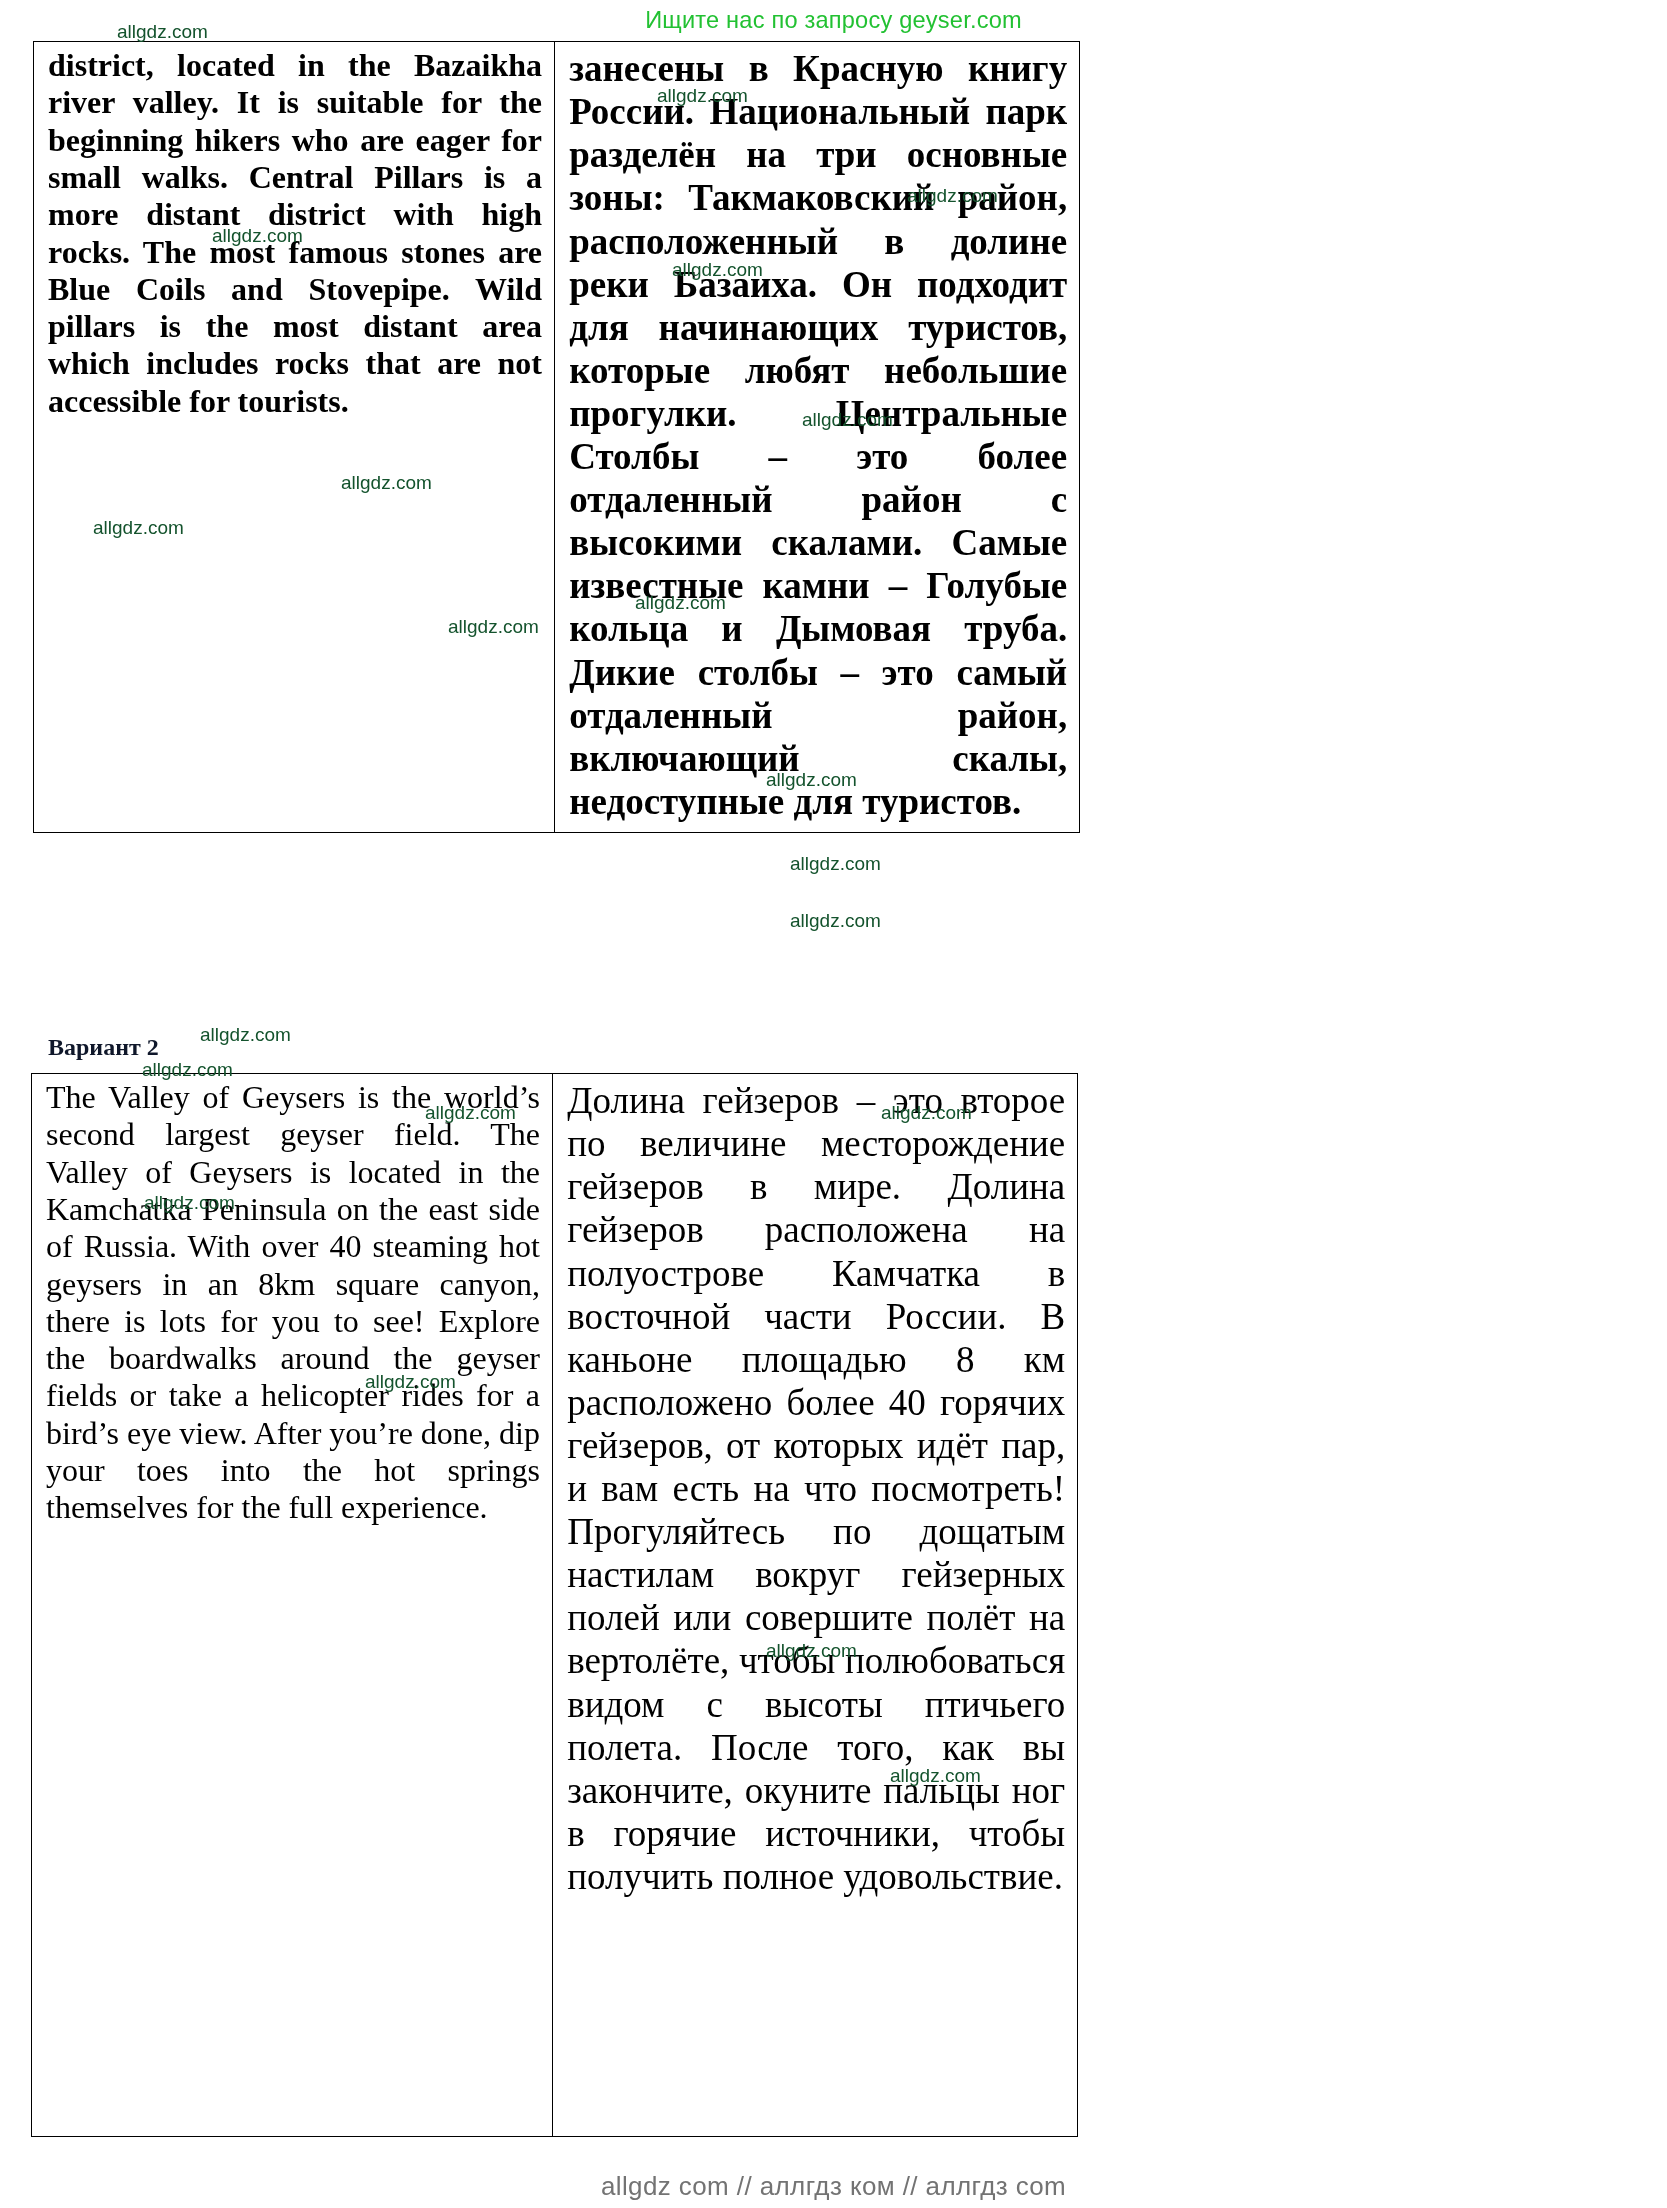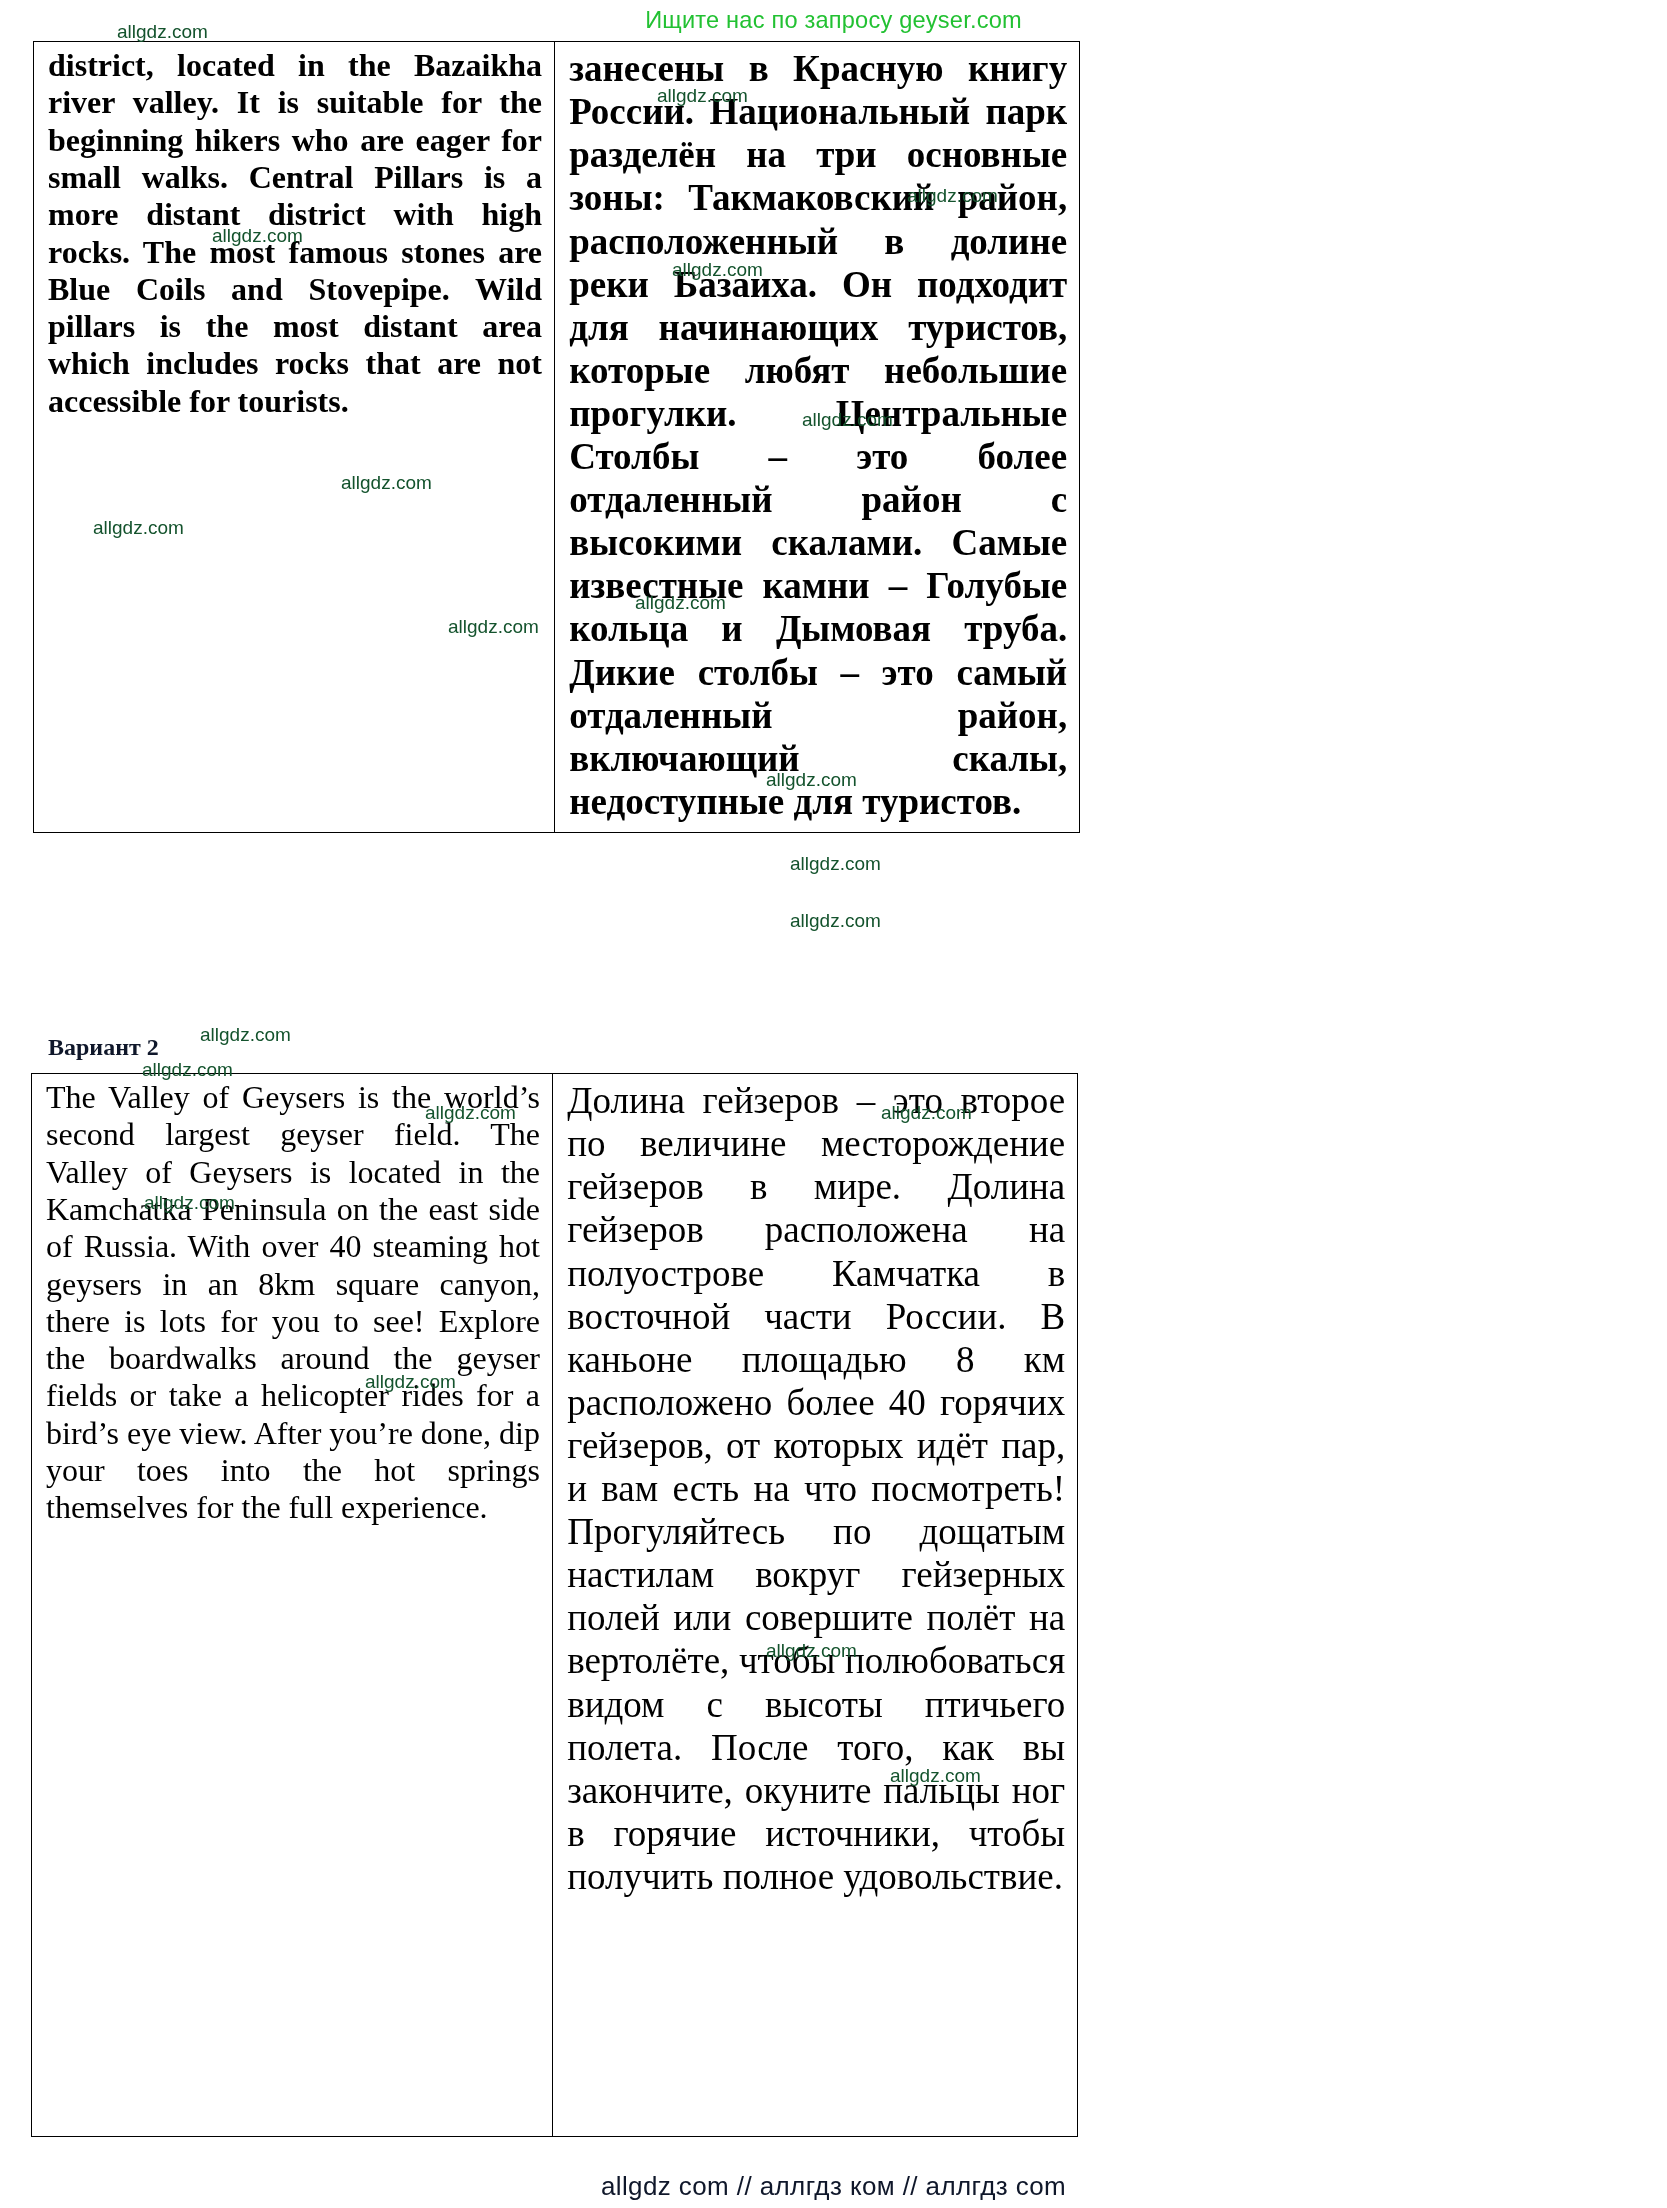--- a/index.html
+++ b/index.html
@@ -97,21 +97,21 @@
 
   
   .footer-bar {
     position: absolute;
     bottom: 7px;
     left: 0;
     width: 100%;
     text-align: center;
     font-family: "Liberation Sans Narrow", "Liberation Sans", sans-serif;
     font-size: 26px;
-    color: #0f172a;
+    color: #737373;
     letter-spacing: 0.4px;
   }
 </style>
 </head>
 <body>
 
 <div class="promo-bar">Ищите нас по запросу geyser.com</div>
 
 <table id="table-1" class="doc-table">
   <tbody>

